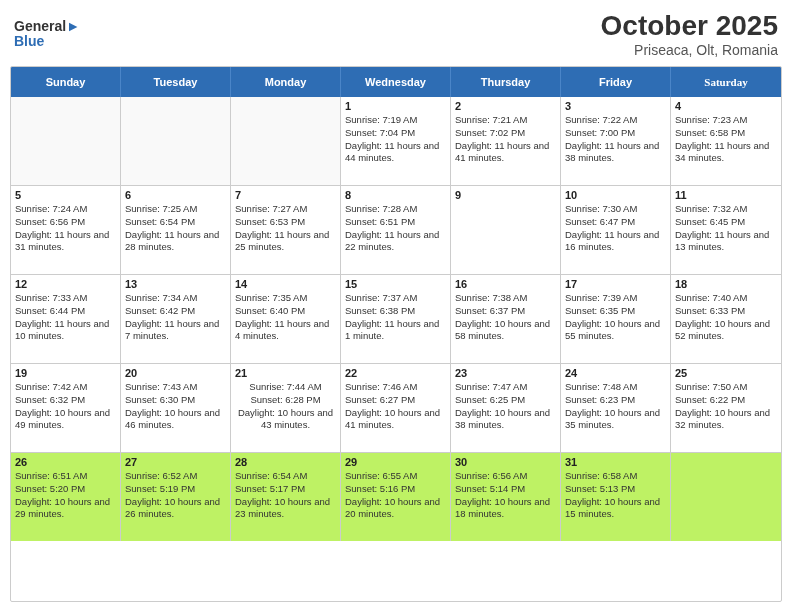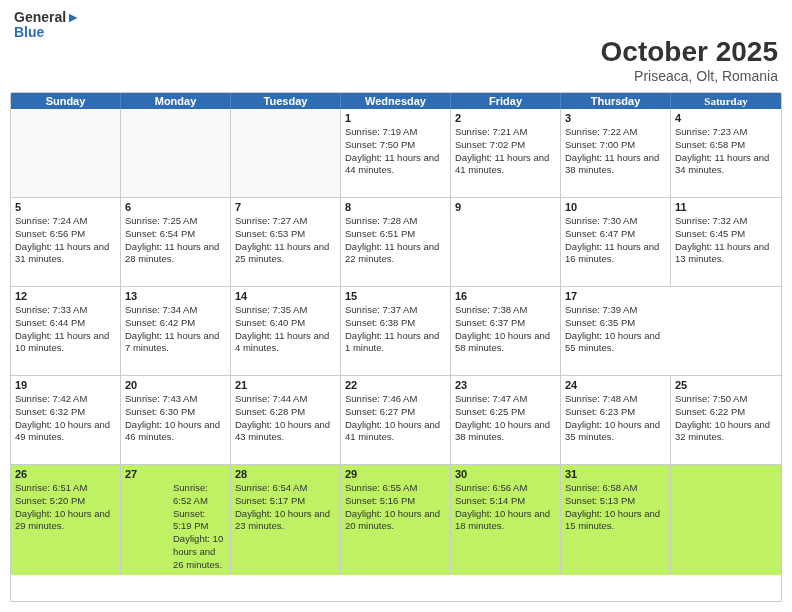--- a/index.html
+++ b/index.html
@@ -13,32 +13,31 @@
     .page {
       width: 792px;
       height: 612px;
       padding: 10px;
       display: flex;
       flex-direction: column;
     }
     .header {
       display: flex;
       justify-content: space-between;
-      align-items: flex-start;
+      align-items: center;
       margin-bottom: 8px;
       padding: 0 4px;
     }
     .logo {
       display: flex;
       align-items: center;
       gap: 2px;
     }
     .title-block {
       text-align: right;
-      margin-top: 26px;
     }
     .main-title {
       font-size: 28px;
       font-weight: bold;
       color: #333;
     }
     .subtitle {
       font-size: 14px;
       color: #555;
     }
@@ -51,21 +50,21 @@
     .cal-header {
       display: grid;
       grid-template-columns: repeat(7, 1fr);
       background: #2e6db4;
     }
     .cal-header-cell {
       color: #fff;
       font-size: 11px;
       font-weight: bold;
       text-align: center;
-      padding: 2px 2px;
+      padding: 9px 2px;
       border-right: 1px solid #4a85c8;
     }
     .cal-header-cell:last-child { border-right: none; font-family: Liberation Serif, serif; }
     .cal-body {
       display: flex;
       flex-direction: column;
     }
     .cal-row {
       display: grid;
       grid-template-columns: repeat(7, 1fr);
@@ -107,36 +106,36 @@
 </div>
     <div class="title-block">
       <div class="main-title">October 2025</div>
       <div class="subtitle">Priseaca, Olt, Romania</div>
     </div>
   </div>
 
   <div class="calendar">
     <div class="cal-header">
     <div class="cal-header-cell">Sunday</div>
+        <div class="cal-header-cell">Tuesday</div>
         <div class="cal-header-cell">Monday</div>
-        <div class="cal-header-cell">Tuesday</div>
         <div class="cal-header-cell">Wednesday</div>
+        <div class="cal-header-cell">Thursday</div>
         <div class="cal-header-cell">Friday</div>
-        <div class="cal-header-cell">Thursday</div>
         <div class="cal-header-cell">Saturday</div>
       </div>
     <div class="cal-body">
     <div class="cal-row">
           <div class="cal-cell empty"></div>
           <div class="cal-cell empty"></div>
           <div class="cal-cell empty"></div>
           <div class="cal-cell">
             <div class="day-num">1</div>
             <div class="day-text" style="white-space: pre-line;">Sunrise: 7:19 AM
-Sunset: 7:50 PM
+Sunset: 7:04 PM
 Daylight: 11 hours and 44 minutes.</div>
           </div>
           <div class="cal-cell">
             <div class="day-num">2</div>
             <div class="day-text" style="white-space: pre-line;">Sunrise: 7:21 AM
 Sunset: 7:02 PM
 Daylight: 11 hours and 41 minutes.</div>
           </div>
           <div class="cal-cell">
             <div class="day-num">3</div>
@@ -222,37 +221,43 @@
             <div class="day-text" style="white-space: pre-line;">Sunrise: 7:38 AM
 Sunset: 6:37 PM
 Daylight: 10 hours and 58 minutes.</div>
           </div>
           <div class="cal-cell">
             <div class="day-num">17</div>
             <div class="day-text" style="white-space: pre-line;">Sunrise: 7:39 AM
 Sunset: 6:35 PM
 Daylight: 10 hours and 55 minutes.</div>
           </div>
+          <div class="cal-cell">
+            <div class="day-num">18</div>
+            <div class="day-text" style="white-space: pre-line;">Sunrise: 7:40 AM
+Sunset: 6:33 PM
+Daylight: 10 hours and 52 minutes.</div>
+          </div>
         </div>
         <div class="cal-row">
           <div class="cal-cell">
             <div class="day-num">19</div>
             <div class="day-text" style="white-space: pre-line;">Sunrise: 7:42 AM
 Sunset: 6:32 PM
 Daylight: 10 hours and 49 minutes.</div>
           </div>
           <div class="cal-cell">
             <div class="day-num">20</div>
             <div class="day-text" style="white-space: pre-line;">Sunrise: 7:43 AM
 Sunset: 6:30 PM
 Daylight: 10 hours and 46 minutes.</div>
           </div>
           <div class="cal-cell">
             <div class="day-num">21</div>
-            <div class="day-text" style="white-space: pre-line;">Sunrise: 7:44 AM
+            <div class="day-text" style="white-space: pre-line; text-align: center;">Sunrise: 7:44 AM
 Sunset: 6:28 PM
 Daylight: 10 hours and 43 minutes.</div>
           </div>
           <div class="cal-cell">
             <div class="day-num">22</div>
             <div class="day-text" style="white-space: pre-line;">Sunrise: 7:46 AM
 Sunset: 6:27 PM
 Daylight: 10 hours and 41 minutes.</div>
           </div>
           <div class="cal-cell">
@@ -276,21 +281,21 @@
         </div>
         <div class="cal-row">
           <div class="cal-cell shaded">
             <div class="day-num">26</div>
             <div class="day-text" style="white-space: pre-line;">Sunrise: 6:51 AM
 Sunset: 5:20 PM
 Daylight: 10 hours and 29 minutes.</div>
           </div>
           <div class="cal-cell shaded">
             <div class="day-num">27</div>
-            <div class="day-text" style="white-space: pre-line; margin-left: 48px;">Sunrise: 6:52 AM
+            <div class="day-text" style="white-space: pre-line;">Sunrise: 6:52 AM
 Sunset: 5:19 PM
 Daylight: 10 hours and 26 minutes.</div>
           </div>
           <div class="cal-cell shaded">
             <div class="day-num">28</div>
             <div class="day-text" style="white-space: pre-line;">Sunrise: 6:54 AM
 Sunset: 5:17 PM
 Daylight: 10 hours and 23 minutes.</div>
           </div>
           <div class="cal-cell shaded">

